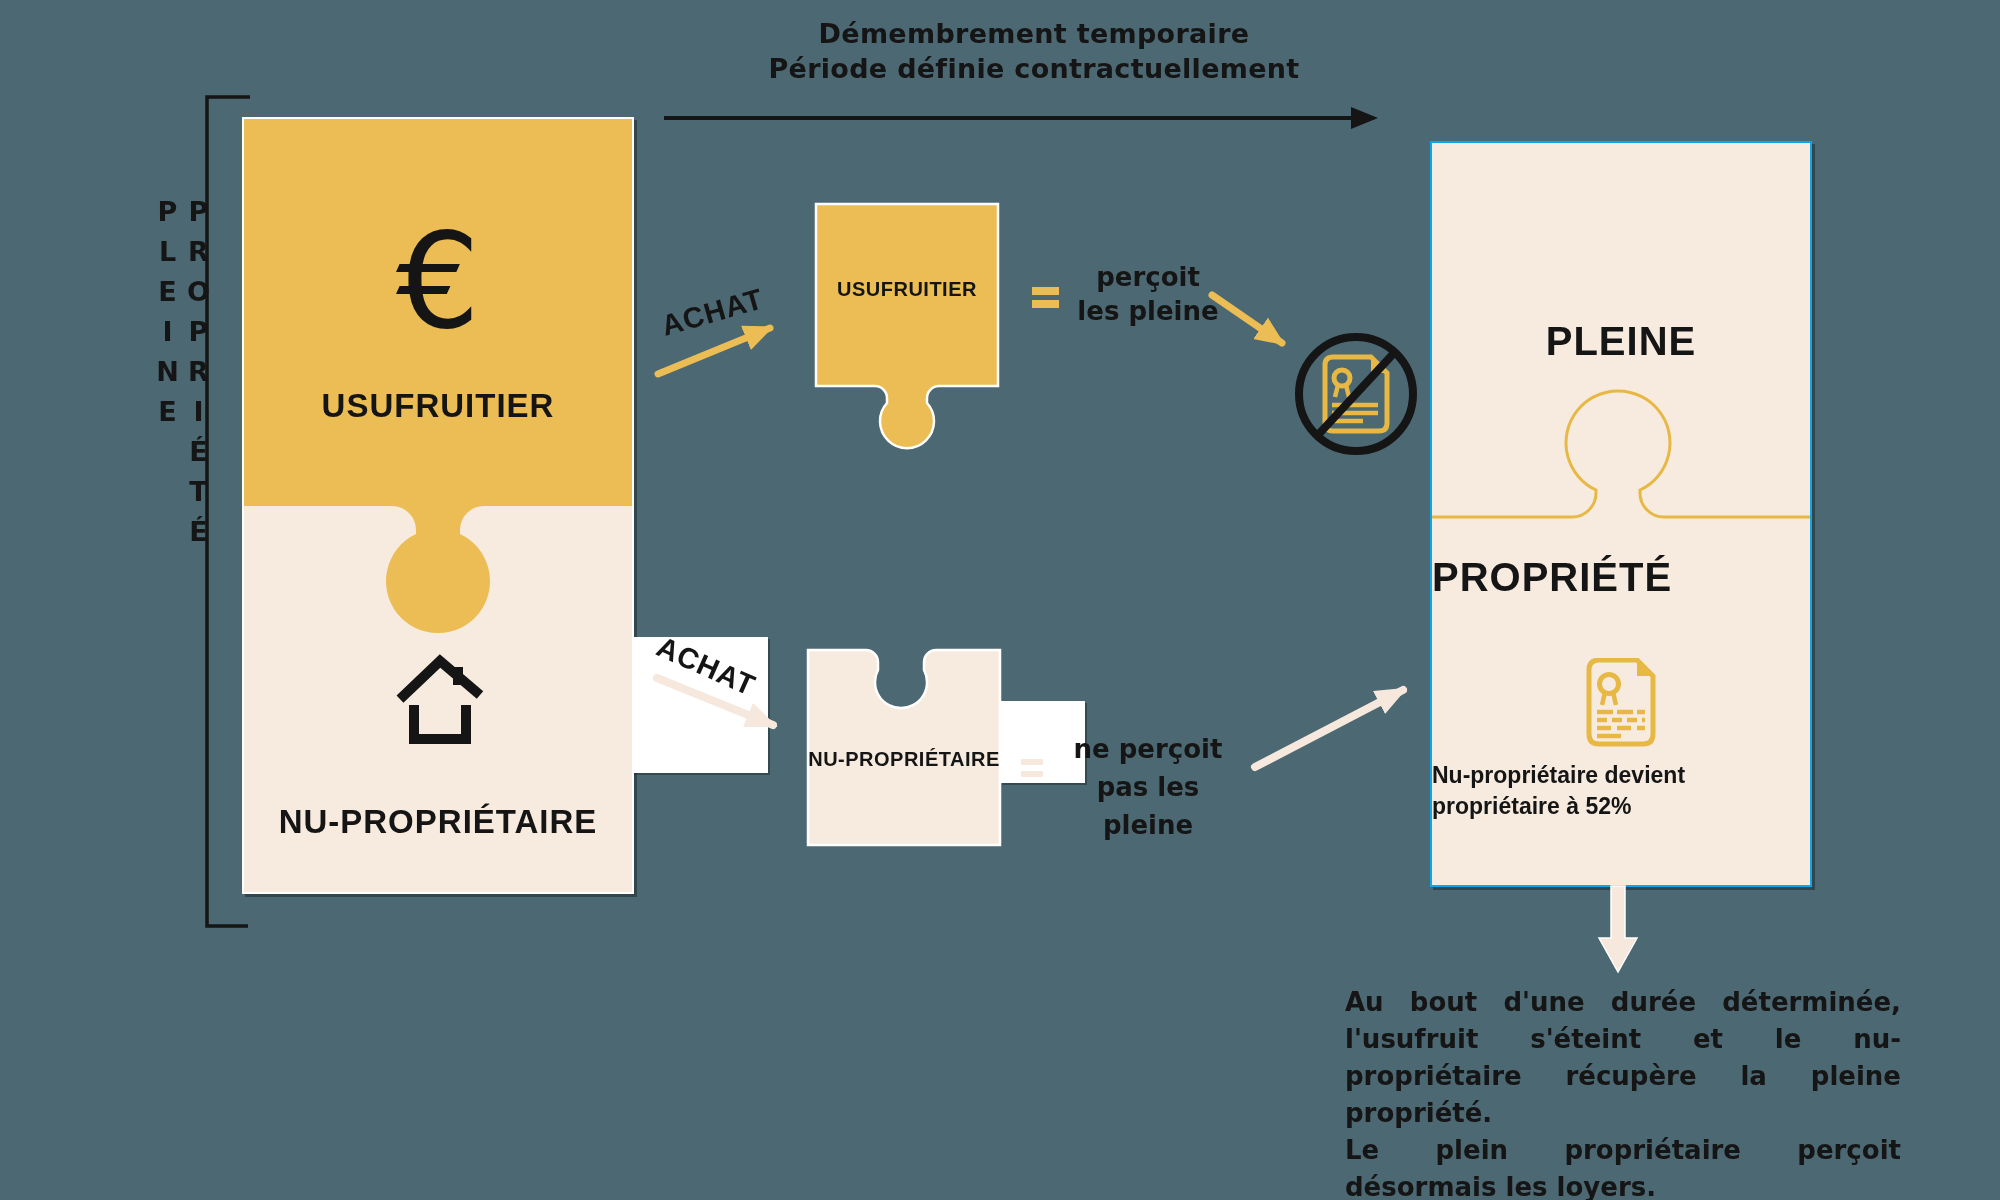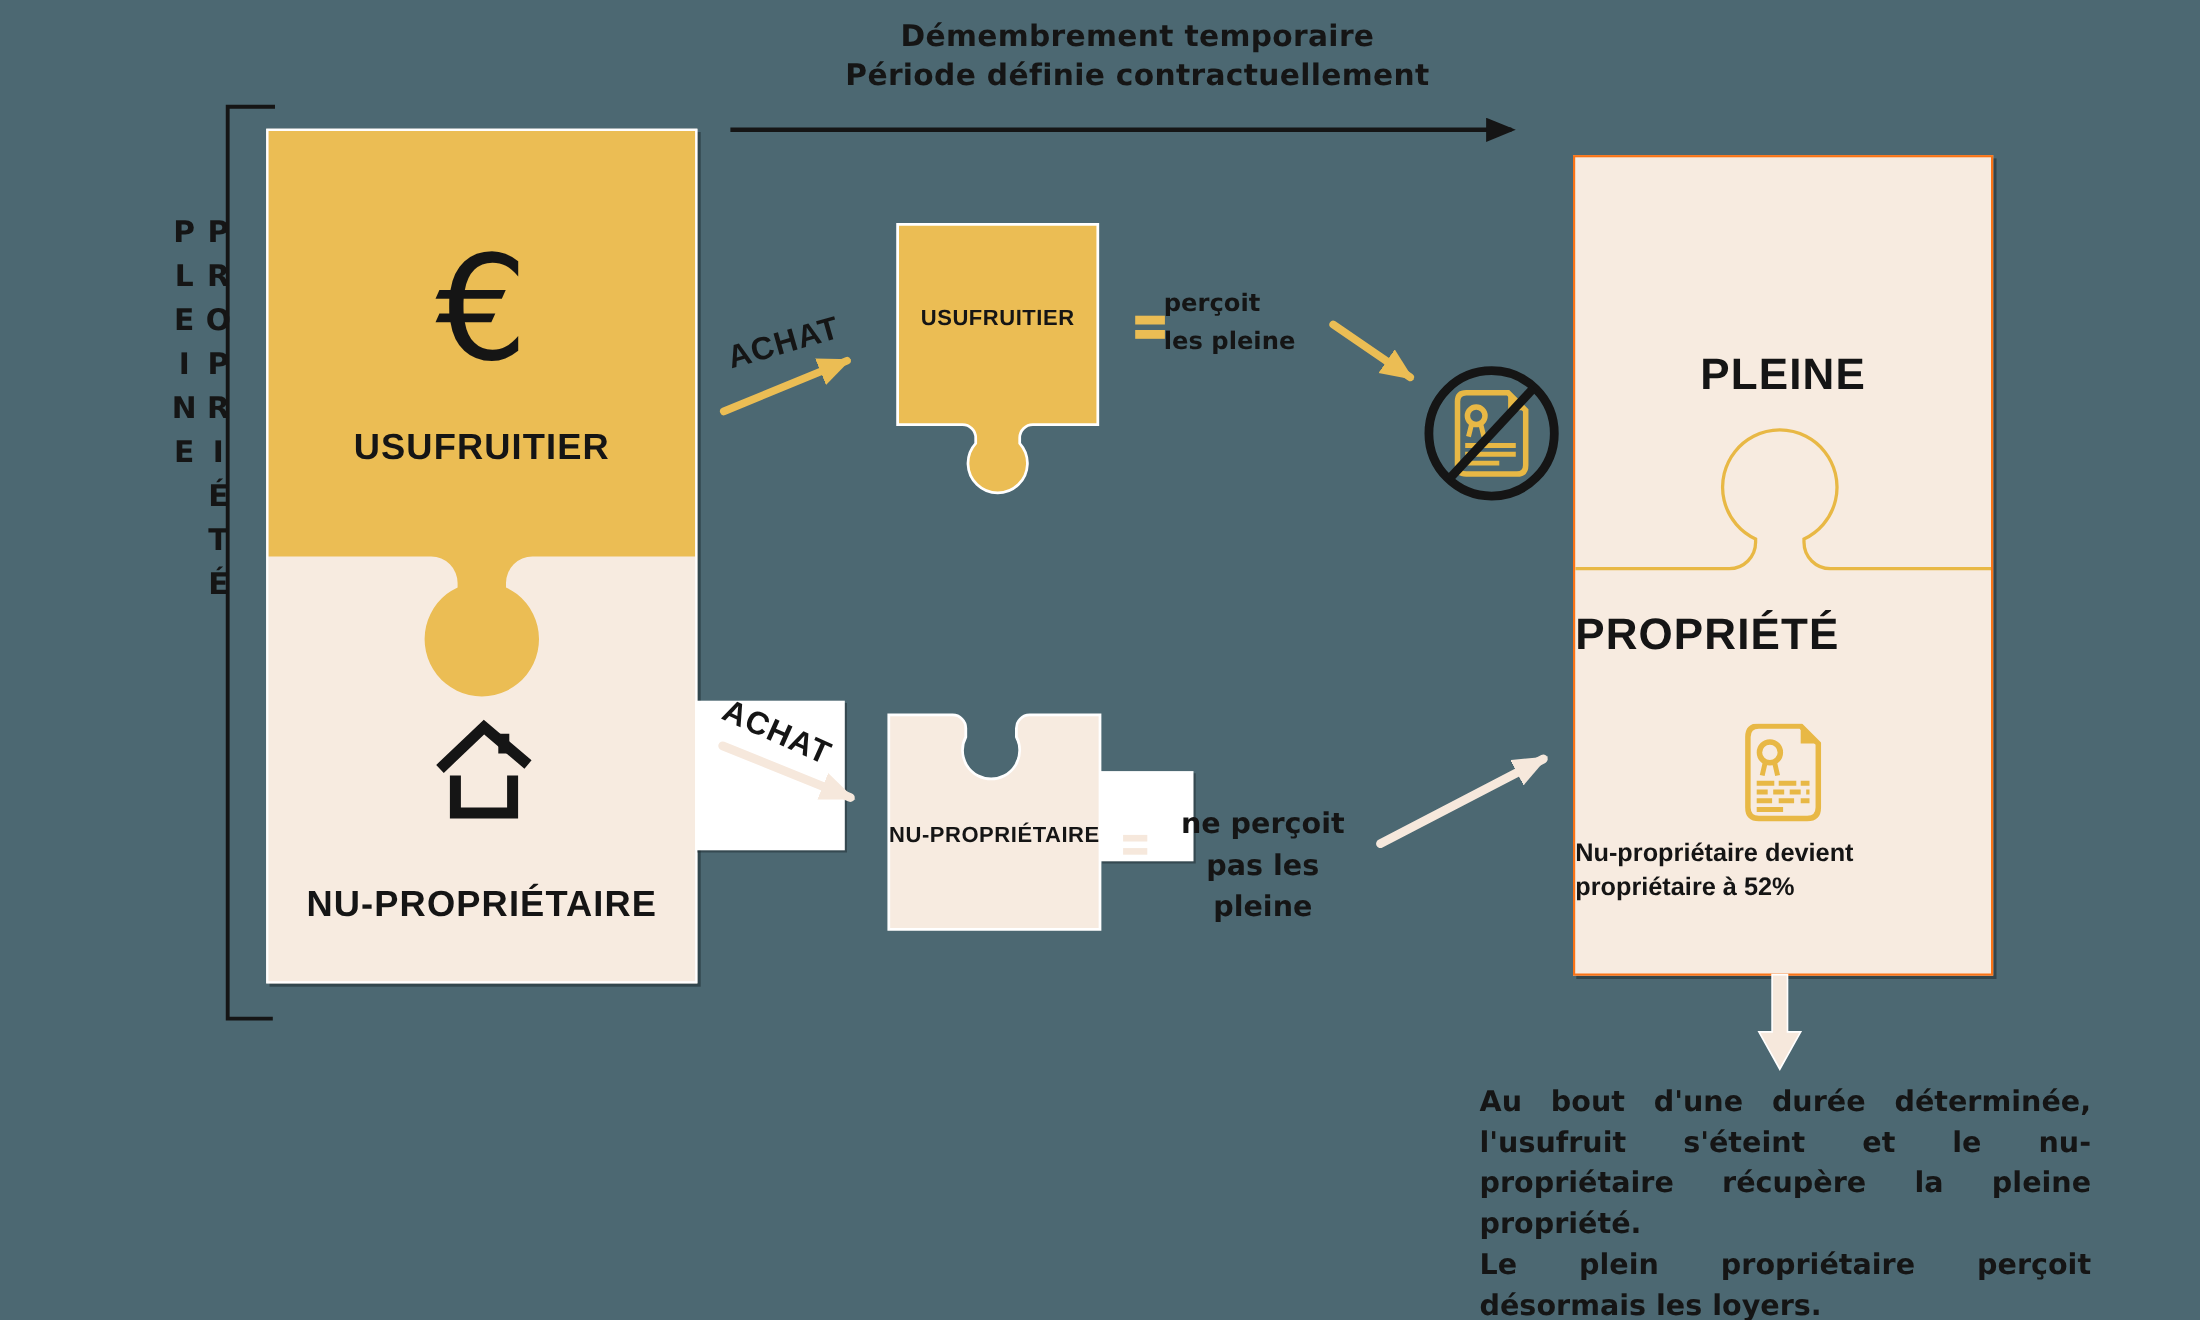--- a/index.html
+++ b/index.html
@@ -31,24 +31,24 @@
   .achat-box{left:632px;top:637px;width:136px;height:136px;}
   .blank-box{left:1000px;top:701px;width:85px;height:82px;}
 
   .eq{display:flex;flex-direction:column;justify-content:space-between;}
   .eq span{display:block;width:100%;}
   .eq-yellow{left:1032px;top:287px;width:27px;height:21px;}
   .eq-yellow span{height:8px;background:#EBBD54;}
   .eq-cream{left:1021px;top:759px;width:22px;height:18px;}
   .eq-cream span{height:6px;background:#F6E8DC;}
 
-  .percoit{left:1058px;top:260px;width:180px;text-align:left;font-size:22px;line-height:34px;}
+  .percoit{left:1058px;top:260px;width:180px;text-align:center;font-size:26px;line-height:34px;}
   .ne-percoit{left:1050px;top:730px;width:196px;text-align:center;font-size:26px;line-height:38px;}
 
-  .right-box{left:1430px;top:141px;width:378px;height:742px;border:2px solid #f97316;background:#F7EBE0;
+  .right-box{left:1430px;top:141px;width:378px;height:742px;border:2px solid #0ea5e9;background:#F7EBE0;
     box-shadow:3px 3px 0 rgba(30,42,48,.55);}
   .right-box .t1{left:0;top:176px;width:100%;text-align:center;font-size:40px;letter-spacing:1px;}
   .right-box .t2{left:0;top:412px;width:100%;text-align:left;font-size:40px;letter-spacing:1px;}
   .right-box .caption{left:0;top:617px;width:100%;font-size:23px;line-height:31px;}
 
   .footer-text{left:1345px;top:984px;width:556px;font-size:26px;line-height:37px;text-align:justify;}
   .footer-text p{margin:0;}
 </style>
 </head>
 <body>

